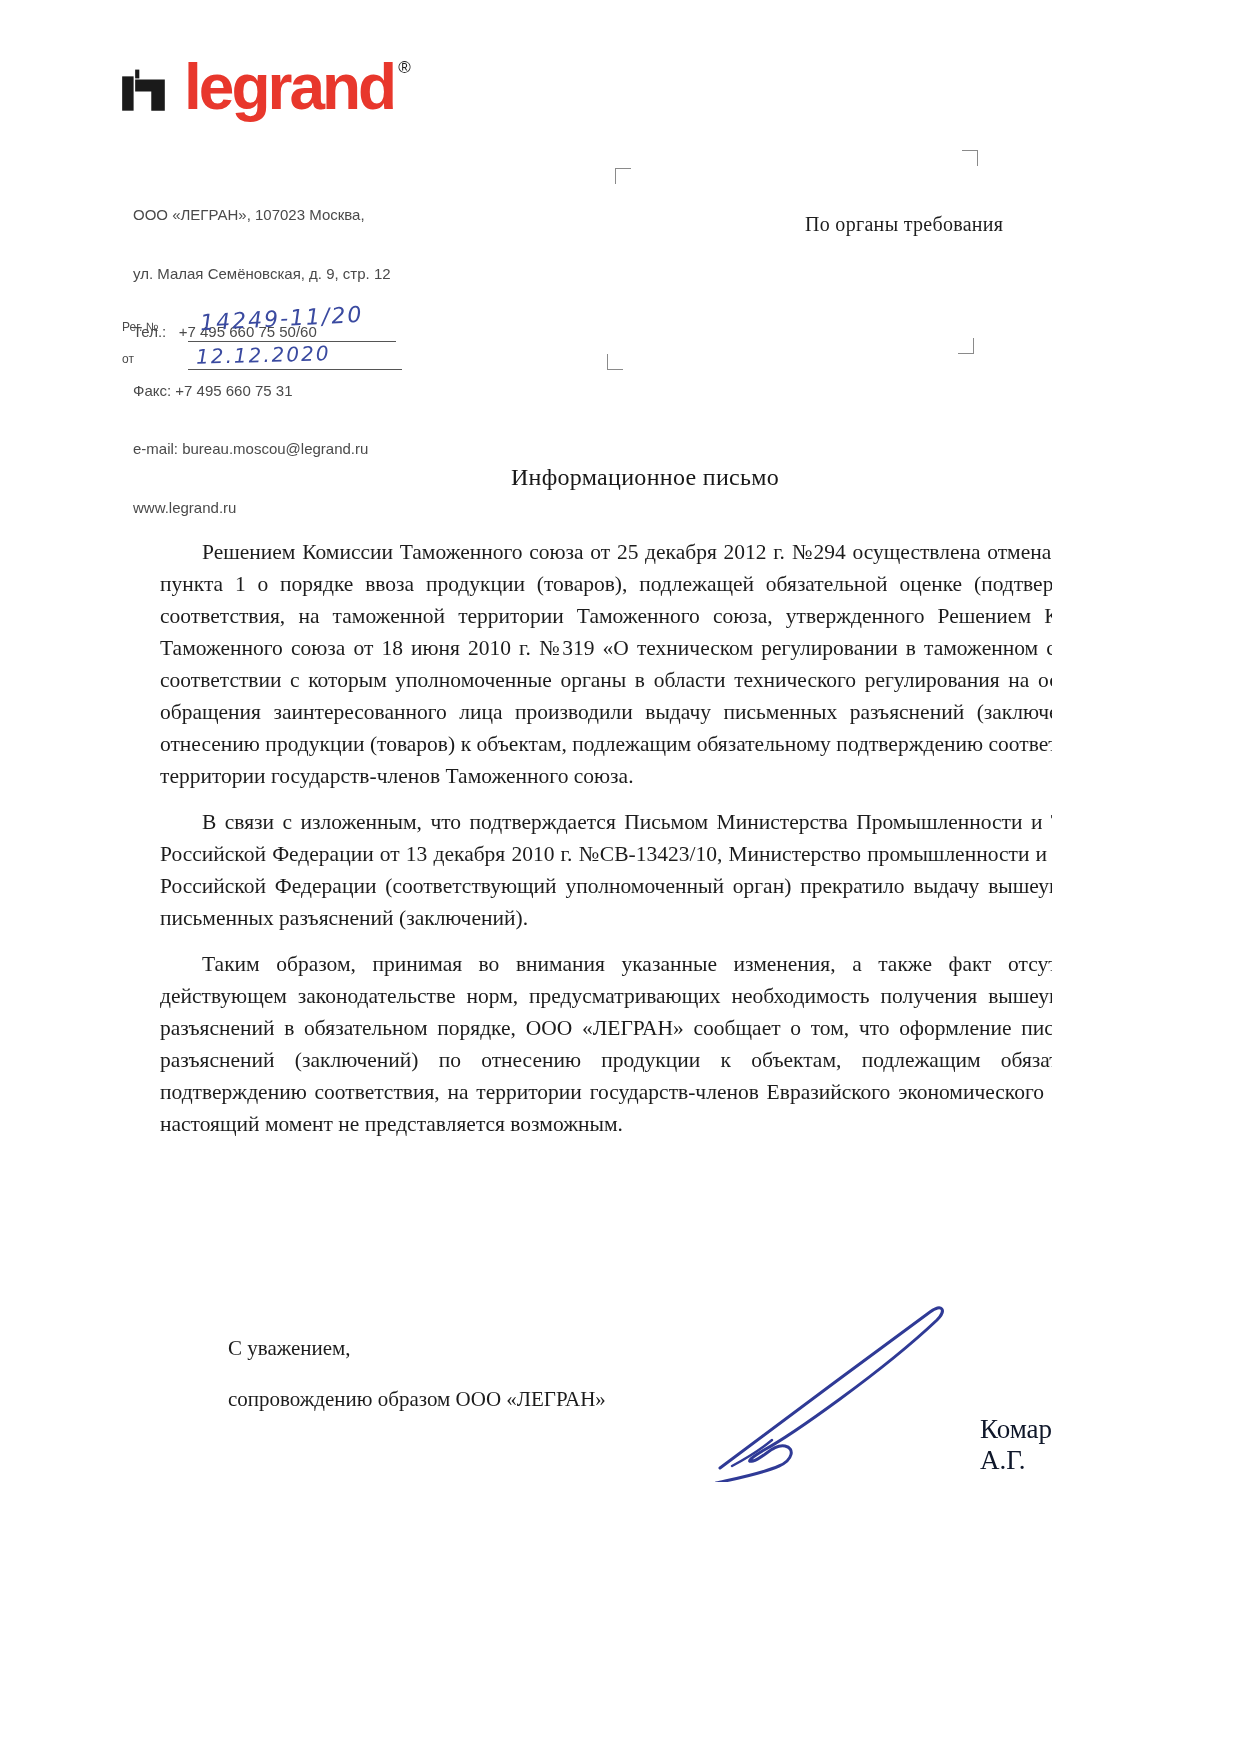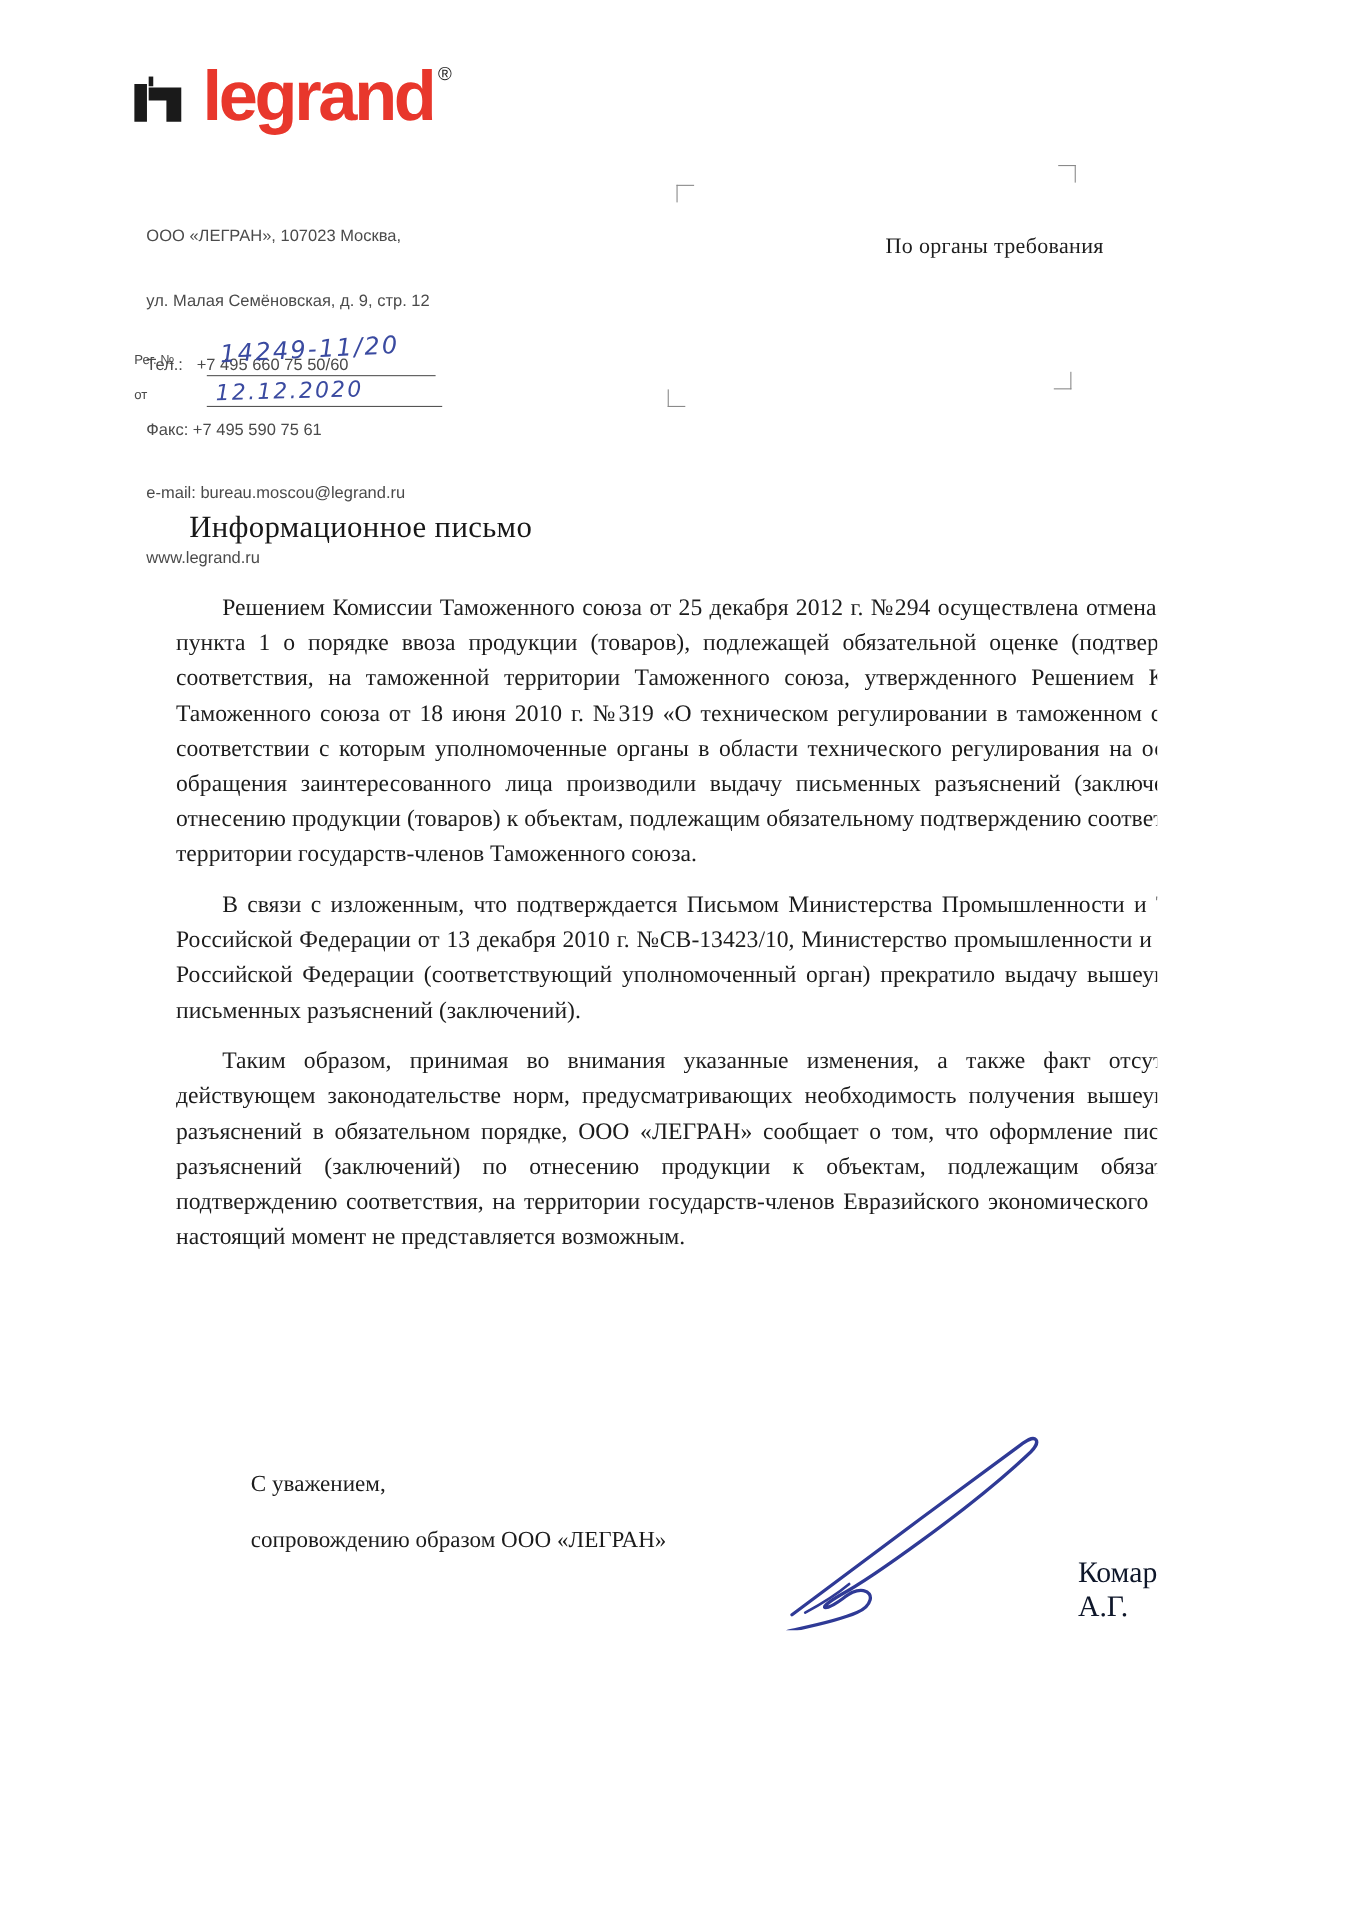--- a/index.html
+++ b/index.html
@@ -55,22 +55,22 @@
     font-style:italic;font-size:22px;letter-spacing:2px;
     white-space:nowrap;
   }
   .hand.reg-val{left:200px;top:306px;transform:rotate(-3deg);}
   .hand.date-val{left:196px;top:343px;transform:rotate(-1.5deg);font-size:20px;}
   .u-line{position:absolute;height:0;border-bottom:1.8px solid #555;}
   .u-line.l1{left:188px;top:341px;width:208px;}
   .u-line.l2{left:188px;top:369px;width:214px;}
   
   .title{
-    position:absolute;left:172px;top:464px;width:970px;
-    font-size:28px;letter-spacing:.3px;color:#181818;
+    position:absolute;left:160px;top:464px;width:970px;
+    text-align:center;font-size:24px;letter-spacing:.3px;color:#181818;
   }
   .body-text{
     position:absolute;left:160px;top:536px;width:975px;
     font-size:21.5px;line-height:32px;text-align:justify;color:#1c1c1c;
   }
   .body-text p{margin:0 0 14px 0;text-indent:42px;}
   
   .salutation{position:absolute;left:228px;top:1336px;font-size:21px;color:#1c1c1c;}
   .position{position:absolute;left:228px;top:1386px;font-size:21px;line-height:27px;color:#1c1c1c;}
   .signer{position:absolute;left:980px;top:1414px;font-size:27px;color:#0f172a;}
@@ -88,21 +88,21 @@
       <path d="M33,24 H90 V84 H64 V47 H33 Z" fill="#1a1a1a"></path>
     </svg>
     <div class="brand">legrand</div>
     <div class="reg-mark">®</div>
   </div>
 
   <div class="addr">
     <div>ООО «ЛЕГРАН», 107023 Москва,</div>
     <div>ул. Малая Семёновская, д. 9, стр. 12</div>
     <div>Тел.:   +7 495 660 75 50/60</div>
-    <div>Факс: +7 495 590 75 61</div>
+    <div>Факс: +7 495 660 75 31</div>
     <div>e-mail: bureau.moscou@legrand.ru</div>
     <div>www.legrand.ru</div>
   </div>
 
   <div class="corner tl"></div>
   <div class="corner tr"></div>
   <div class="corner bl"></div>
   <div class="corner br"></div>
 
   <div class="recipient">По органы требования</div>

